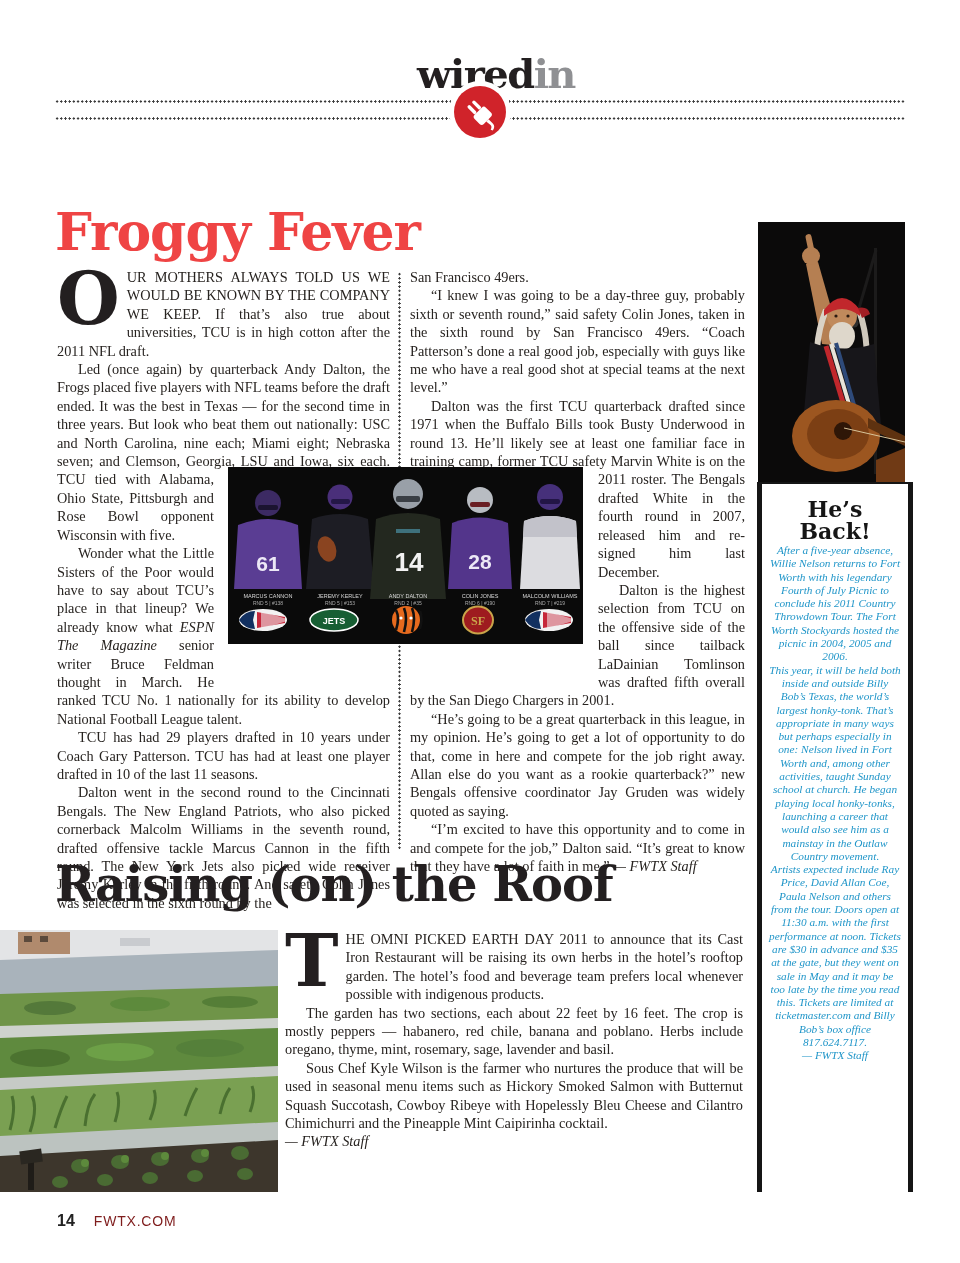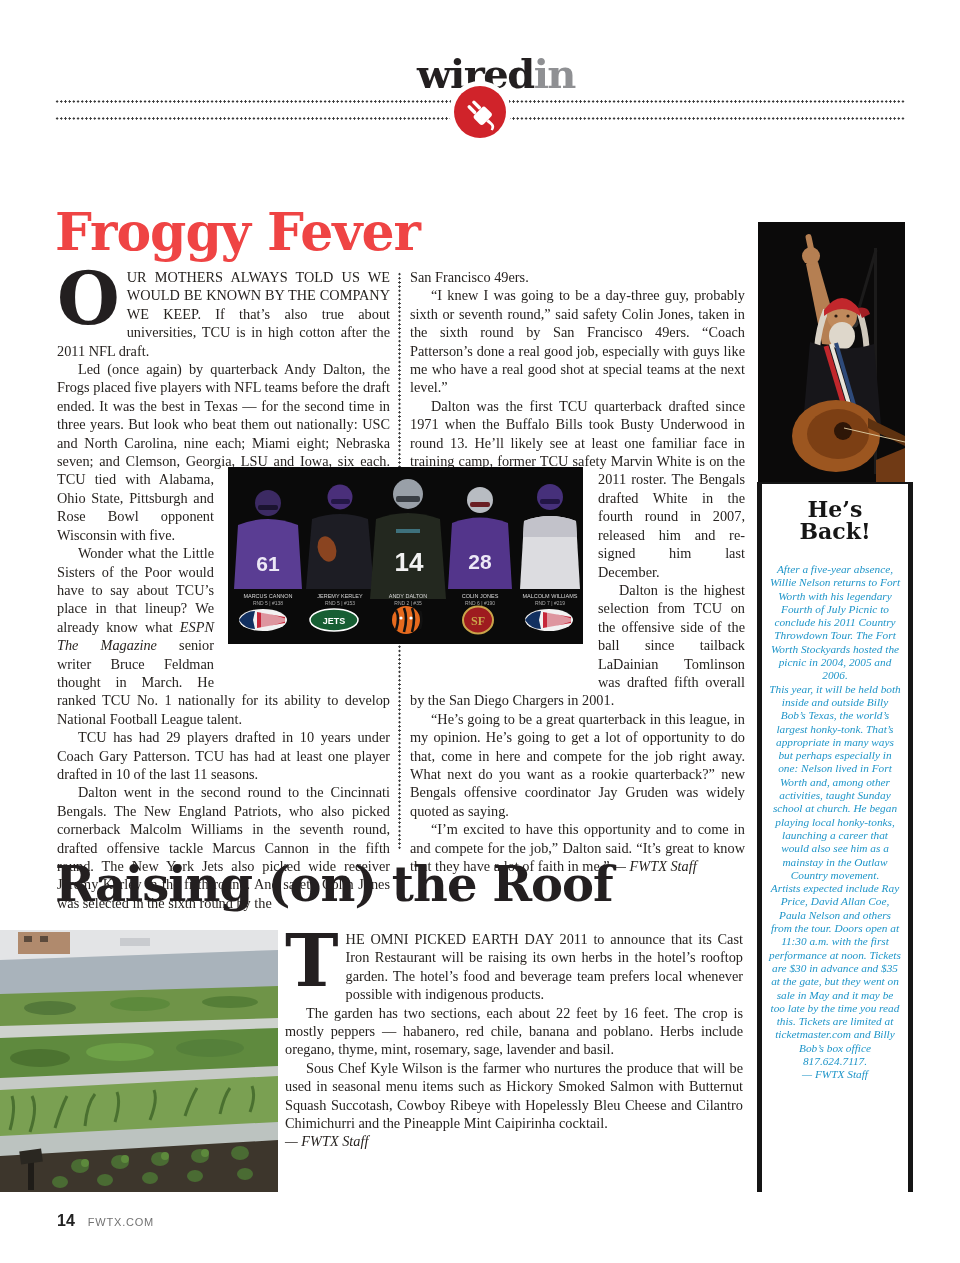--- a/index.html
+++ b/index.html
@@ -47,28 +47,28 @@
   
   .raising-col{position:absolute;left:285px;top:930px;width:458px;font-size:14.3px;line-height:18.4px;
     text-align:justify;color:#272320;}
   .byline{font-style:italic;text-align:left;}
 
   
   .hb-box{position:absolute;left:757px;top:482px;width:156px;height:710px;box-sizing:border-box;
     background:#ffffff;border-left:5px solid #151515;border-right:5px solid #151515;border-top:2px solid #151515;
     padding:14px 7px 0 7px;text-align:center;}
   .hb-title{font-family:"DejaVu Serif",serif;font-weight:bold;font-size:22px;line-height:22px;color:#161616;}
-  .hb-text{margin-top:21px;font-style:italic;font-size:11.3px;line-height:13.3px;color:#2196c9;text-align:center;}
+  .hb-text{margin-top:2px;font-style:italic;font-size:11.3px;line-height:13.3px;color:#2196c9;text-align:center;}
   .hb-text p{margin:0;}
 
   
   .footer{position:absolute;left:57px;top:1212px;display:flex;align-items:baseline;
     font-family:"Liberation Sans",sans-serif;}
   .pagenum{font-weight:bold;font-size:16px;color:#222;}
-  .site{font-size:11px;letter-spacing:.8px;color:#737373;margin-left:13px;}
+  .site{font-size:14px;letter-spacing:.8px;color:#7f1d1d;margin-left:19px;}
 </style>
 </head>
 <body>
 
 <div class="masthead"><span>wired</span><span class="in">in</span></div>
 <div class="dotrule rule1"></div>
 <div class="dotrule rule2"></div>
 <div class="plug-badge">
   <svg width="52" height="52" viewBox="0 0 52 52">
     <g transform="translate(27,28) rotate(-45)" fill="#ffffff">
@@ -90,21 +90,21 @@
   <p class="ind">Dalton went in the second round to the Cincinnati Bengals. The New England Patriots, who also picked cornerback Malcolm Williams in the seventh round, drafted offensive tackle Marcus Cannon in the fifth round. The New York Jets also picked wide receiver Jeremy Kerley in the fifth round. And safety Colin Jones was selected in the sixth round by the</p>
 </div>
 
 <div class="vrule"></div>
 
 <div class="col col2">
   <p>San Francisco 49ers.</p>
   <p class="ind">“I knew I was going to be a day-three guy, probably sixth or seventh round,” said safety Colin Jones, taken in the sixth round by San Francisco 49ers. “Coach Patterson’s done a real good job, especially with guys like me who have a real good shot at special teams at the next level.”</p>
   <p class="ind"><span>Dalton was the first TCU quarterback drafted since 1971 when the Buffalo Bills took Busty Underwood in round 13. He’ll likely see at least one familiar face in training camp, former TCU safety Marvin White is on the 2011 roster. The </span><span class="spacer-l"></span><span>Bengals drafted White in the fourth round in 2007, released him and re-signed him last December.</span></p>
   <p class="ind">Dalton is the highest selection from TCU on the offensive side of the ball since tailback LaDainian Tomlinson was drafted fifth overall by the San Diego Chargers in 2001.</p>
-  <p class="ind">“He’s going to be a great quarterback in this league, in my opinion. He’s going to get a lot of opportunity to do that, come in here and compete for the job right away. What next do you want as a rookie quarterback?” new Bengals offensive coordinator Jay Gruden was widely quoted as saying.</p>
+  <p class="ind">“He’s going to be a great quarterback in this league, in my opinion. He’s going to get a lot of opportunity to do that, come in here and compete for the job right away. Allan else do you want as a rookie quarterback?” new Bengals offensive coordinator Jay Gruden was widely quoted as saying.</p>
   <p class="ind"><span>“I’m excited to have this opportunity and to come in and compete for the job,” Dalton said. “It’s great to know that they have a lot of faith in me.” </span><span class="ital">— FWTX Staff</span></p>
 </div>
 
 <div class="tcu-img">
   <svg width="355" height="177" viewBox="0 0 355 177">
     <defs>
       <g id="patlogo">
         <ellipse rx="24" ry="11" fill="#f2f2f2"></ellipse>
         <path d="M-24,0 q6,-9 16,-9 l-2,9 l2,9 q-10,0 -16,-9 Z" fill="#123060"></path>
         <path d="M-6,-8 L22,-3 L22,3 L-6,8 Z" fill="#c6273a"></path>

